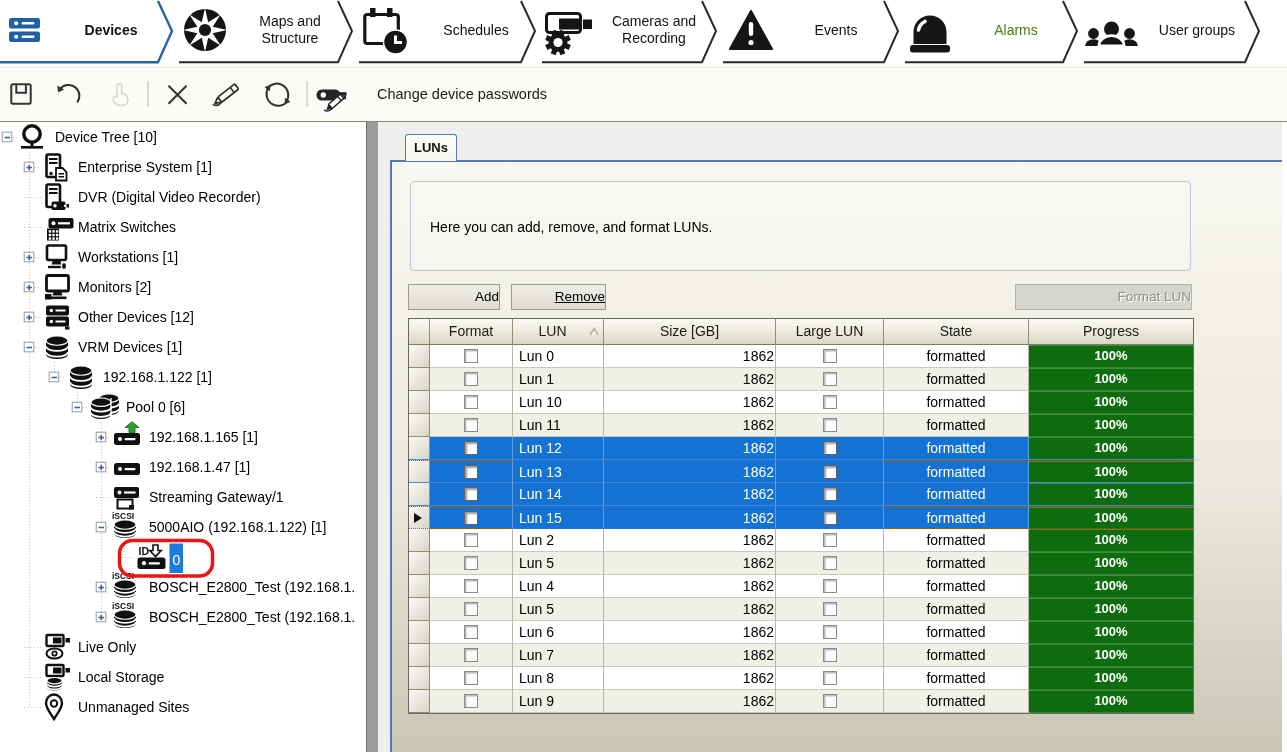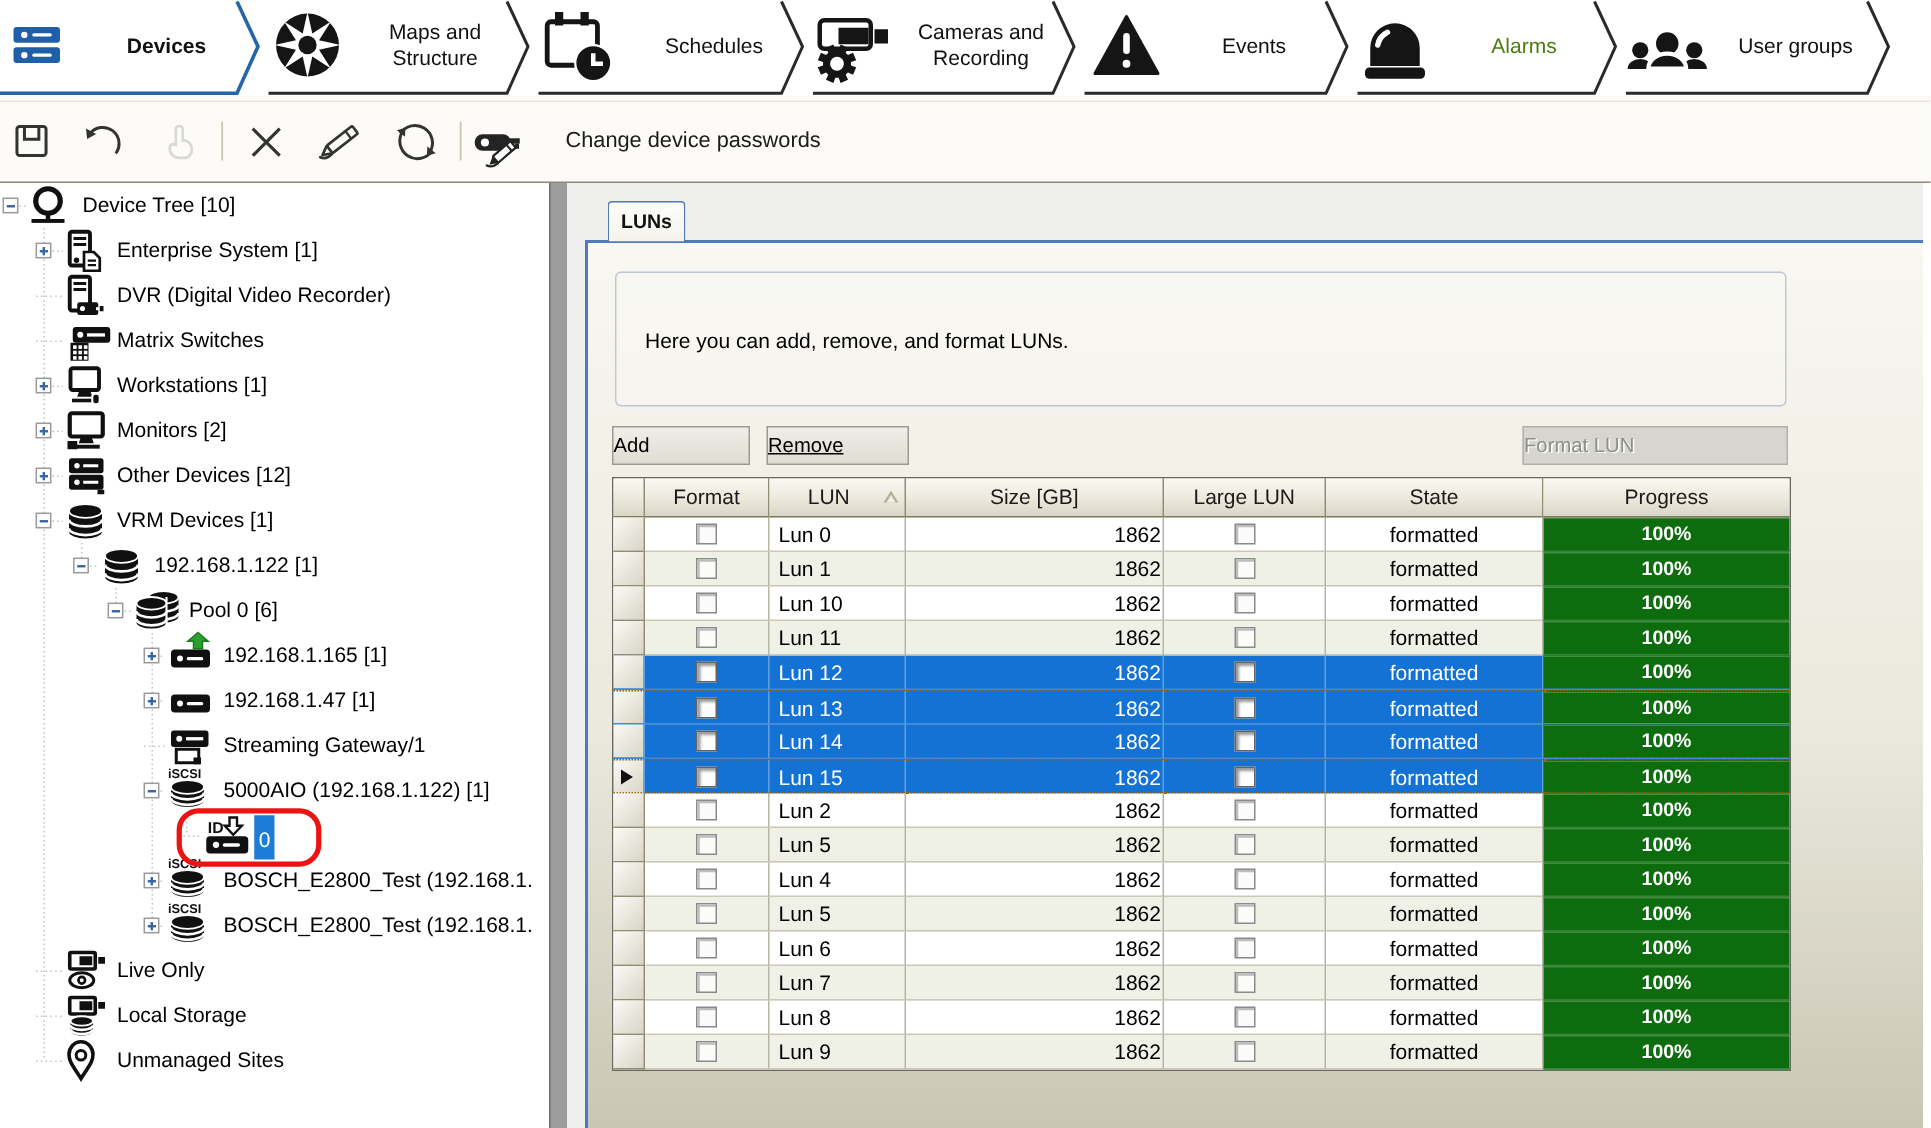--- a/index.html
+++ b/index.html
@@ -22,21 +22,21 @@
   background:linear-gradient(#f8f7f1, #ebe9dd 55%, #c9c6b4); }
 #lunstab { position:absolute; left:393px; top:134px; width:52px; height:27px;
   border:1px solid #4f79b8; border-bottom:none; border-radius:3px 3px 0 0;
   background:linear-gradient(#fdfdfa,#f4f3ec); z-index:5;
   font-size:13px; font-weight:700; color:#111; text-align:center; line-height:26px;margin-left:12px; }
 #gbox { position:absolute; left:410px; top:181px; width:781px; height:90px;
   border:1px solid #bfc6d5; border-radius:4px; background:rgba(255,255,255,0.22); }
 #gbox div { position:absolute; left:19px; top:37px; font-size:14px; color:#000; }
 .btn { position:absolute; height:26px; border:1px solid #9a9a90;
   background:linear-gradient(#efeee8,#dedcd2); font-size:13.5px; color:#000;
-  text-align:left; line-height:24px; }
+  text-align:right; line-height:24px; }
 #btnadd { left:408px; top:284px; width:92px; }
 #btnrem { left:511px; top:284px; width:95px;text-decoration:underline; }
 #btnfmt { left:1015px; top:284px; width:177px; background:#d7d5d0; border-color:#b2b0a8; color:#8f8f89;
   text-shadow:1px 1px 0 #fff; }
 
 .tbl { position:absolute; left:408px; top:318px; width:786px;
   border:1px solid #696963; font-size:14px; }
 .thead { display:flex; height:26px; }
 .hc { background:linear-gradient(#faf9f3,#eceadd 52%,#d9d6c6); border-right:1px solid #8f8d72;
   border-bottom:1px solid #7e7b5e; text-align:center; line-height:25px; color:#1a1a1a;

